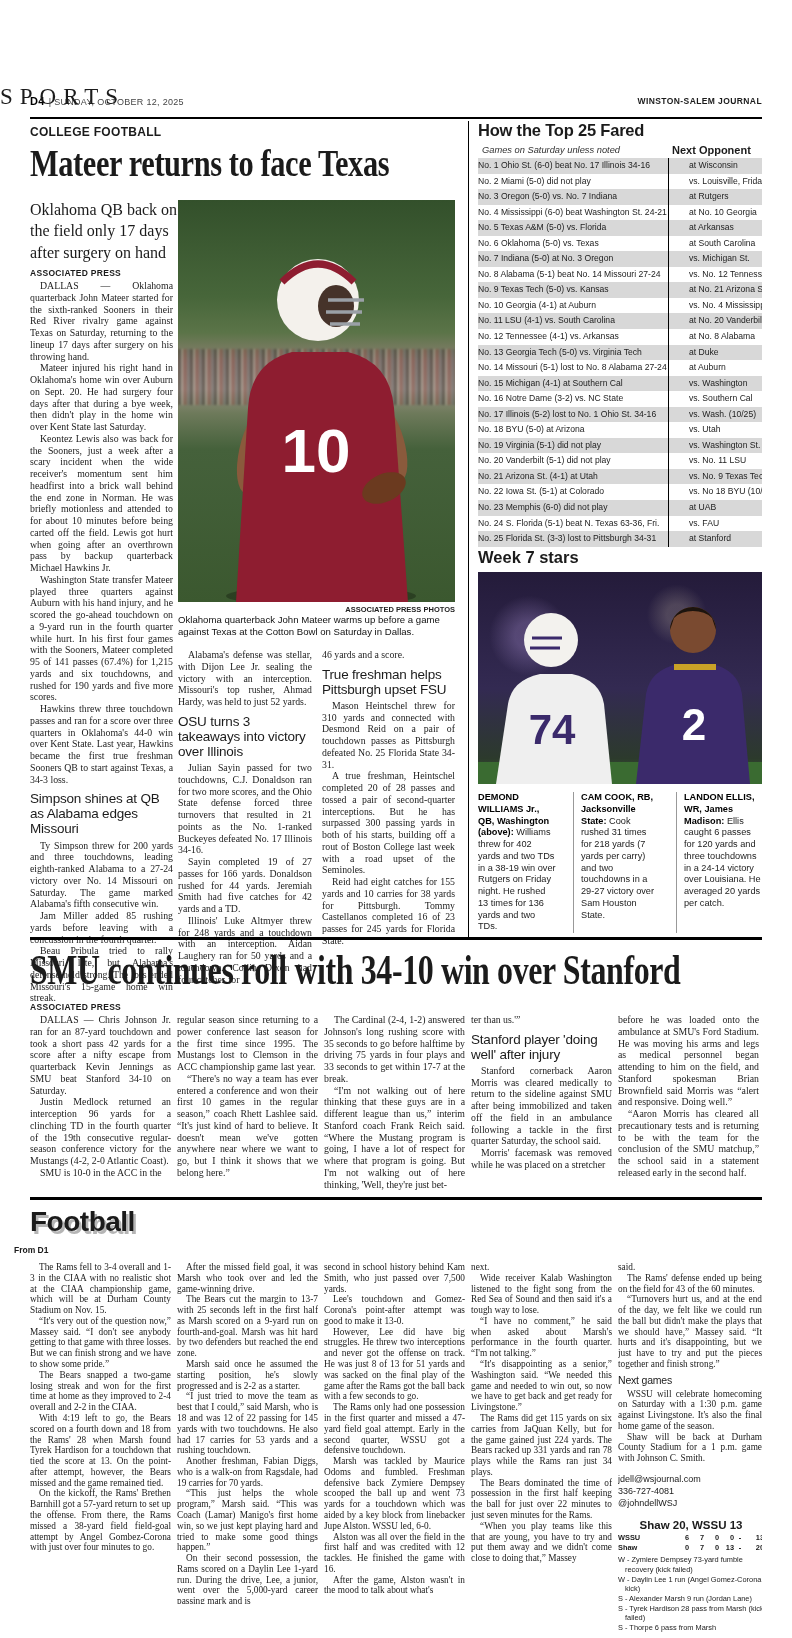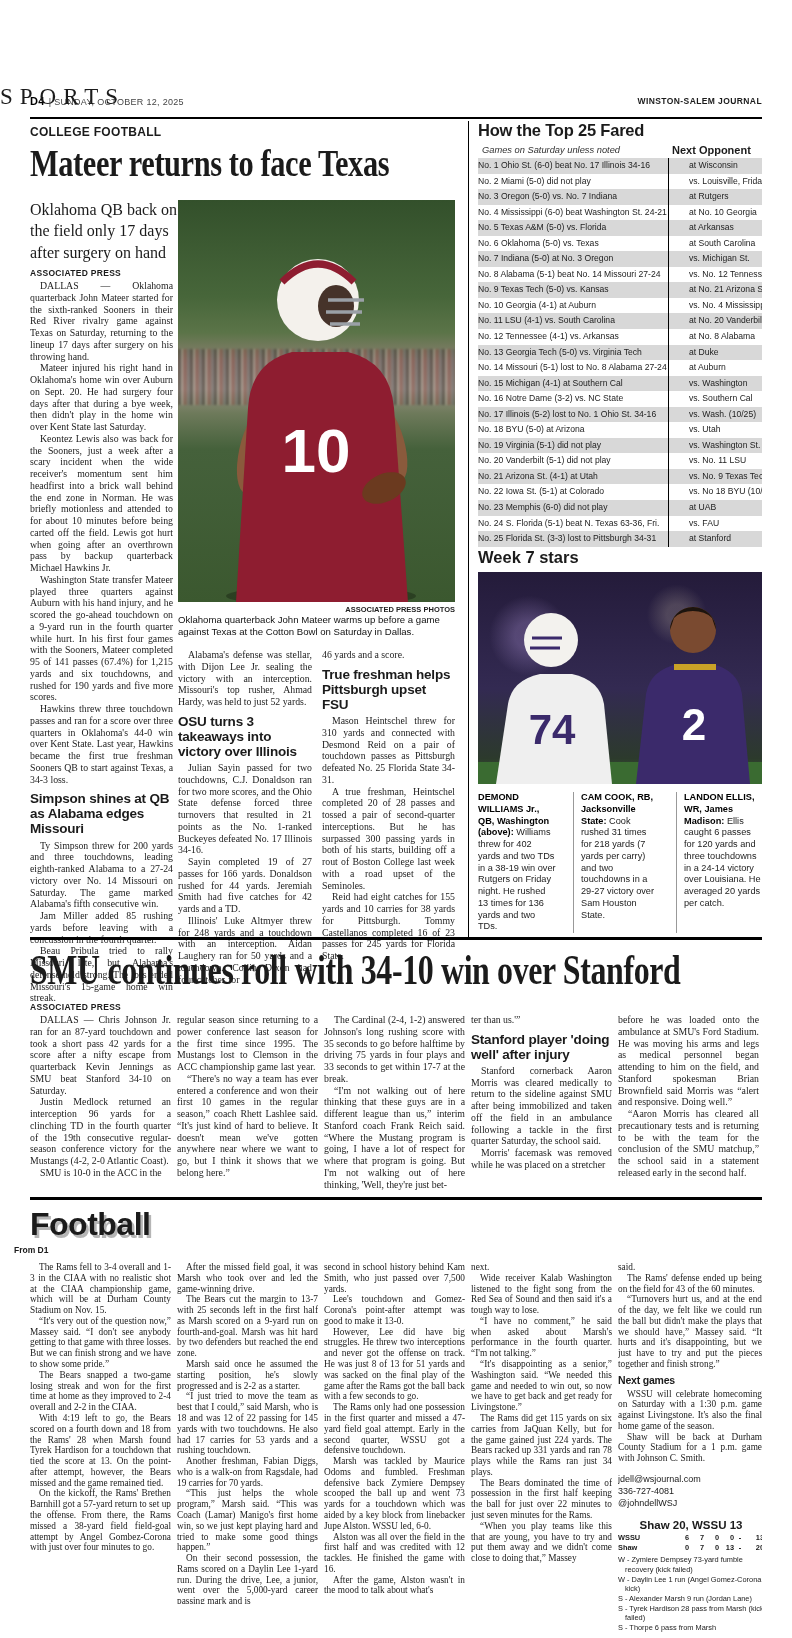--- a/index.html
+++ b/index.html
@@ -22,21 +22,21 @@
              transform:scaleX(.8);transform-origin:0 0;letter-spacing:-.5px}
   .headline2{left:30px;top:946px;font-size:42px;font-weight:bold;white-space:nowrap;
              transform:scaleX(.76);transform-origin:0 0;letter-spacing:-.5px}
   .deck{left:30px;top:199px;width:150px;font-size:16px;line-height:1.33}
   .byline{font-size:8.5px;font-weight:bold;font-family:"Liberation Sans",sans-serif;letter-spacing:.3px}
 
   
   .body p{font-size:9.8px;line-height:1.2;text-align:justify;text-indent:10px}
   .body-sm p{font-size:9.3px;line-height:1.16;text-align:justify;text-indent:9px}
   .noind1 > p:first-child{text-indent:0}
-  .sub-head{font-family:"Liberation Sans",sans-serif;font-weight:bold;font-size:13.5px;
+  .sub-head{font-family:"Liberation Sans",sans-serif;font-weight:normal;font-size:13.5px;
             line-height:1.12;letter-spacing:-.2px;margin:6px 0 3px}
   .sub-head.small{font-size:10.5px;margin:5px 0 2px}
   .flow{overflow:hidden}
 
   
   .photo1{left:178px;top:200px;width:277px;height:402px;overflow:hidden;
     background:linear-gradient(180deg,#33502b 0%,#47663a 24%,#5b7448 33%,#8b7f72 40%,#9a9184 47%,#6e7a5b 53%,#45613b 62%,#3b582f 100%)}
   .photo1 .crowd{position:absolute;left:0;top:37%;width:100%;height:14%;filter:blur(1.2px);opacity:.75;
     background:repeating-linear-gradient(90deg,rgba(40,30,30,.55) 0 3px,rgba(230,220,210,.35) 3px 5px,rgba(140,50,50,.4) 5px 9px,rgba(90,90,110,.35) 9px 12px)}
   .photo-credit{font-size:7.5px;font-weight:bold;font-family:"Liberation Sans",sans-serif;text-align:right;color:#222}
@@ -57,21 +57,21 @@
   .t25-next{flex:1;border-left:1.4px solid #000;padding-left:20px;white-space:nowrap;overflow:hidden}
 
   
   .stars-title{left:478px;top:548px;font-size:16.5px;font-weight:bold;font-family:"Liberation Sans",sans-serif}
   .stars-caps{left:478px;top:792px;width:284px;display:flex;gap:17px;font-family:"Liberation Sans",sans-serif}
   .star-cap{flex:1;font-size:9.2px;line-height:1.28;color:#222}
   .star-cap + .star-cap{border-left:1px solid #999;padding-left:7px}
   .star-cap b{color:#000}
 
   
-  .fb-title{left:30px;top:1206px;font-size:32px;font-weight:bold;font-family:"Liberation Sans",sans-serif;
+  .fb-title{left:30px;top:1206px;font-size:28px;font-weight:bold;font-family:"Liberation Sans",sans-serif;
             letter-spacing:-.5px;text-shadow:2.5px 2.5px 0 #b5b5b5}
   .fb-from{left:14px;top:1245px;font-size:8.5px;font-weight:bold;font-family:"Liberation Sans",sans-serif}
 
   .contact{margin-top:9px;font-family:"Liberation Sans",sans-serif;font-size:9px;line-height:1.35}
 
   
   .box{margin-top:10px;width:146px;font-family:"Liberation Sans",sans-serif}
   .box-title{font-size:11.5px;font-weight:bold;text-align:center;margin-bottom:2px}
   .box-row{display:flex;font-size:7.4px;font-weight:bold;line-height:1.35}
   .bt-name{flex:1}

